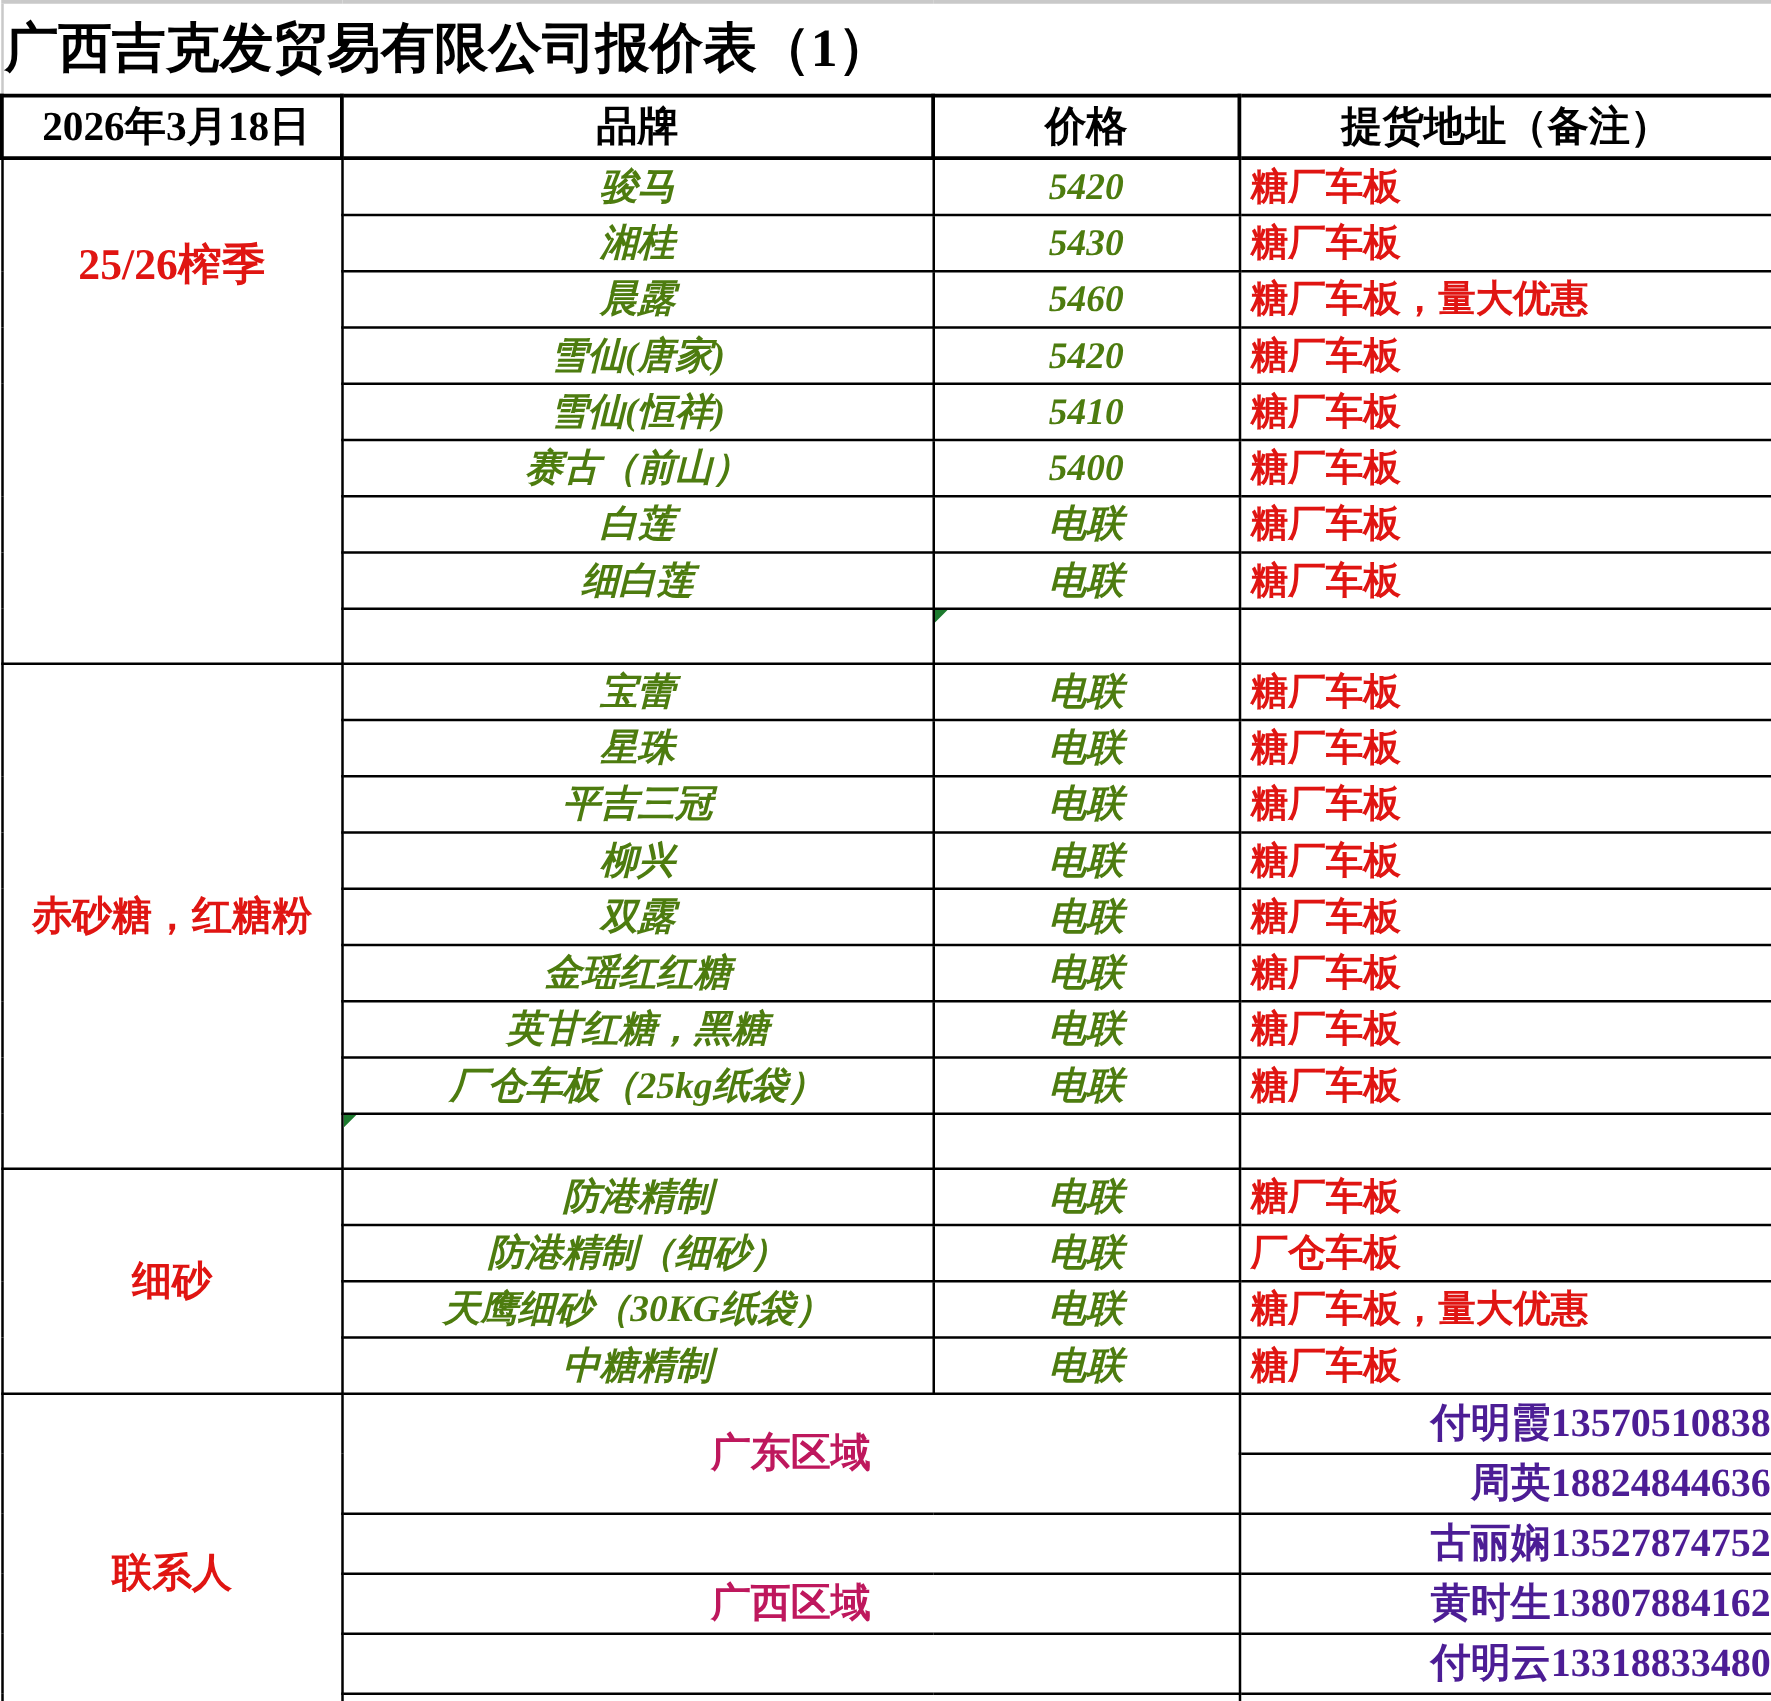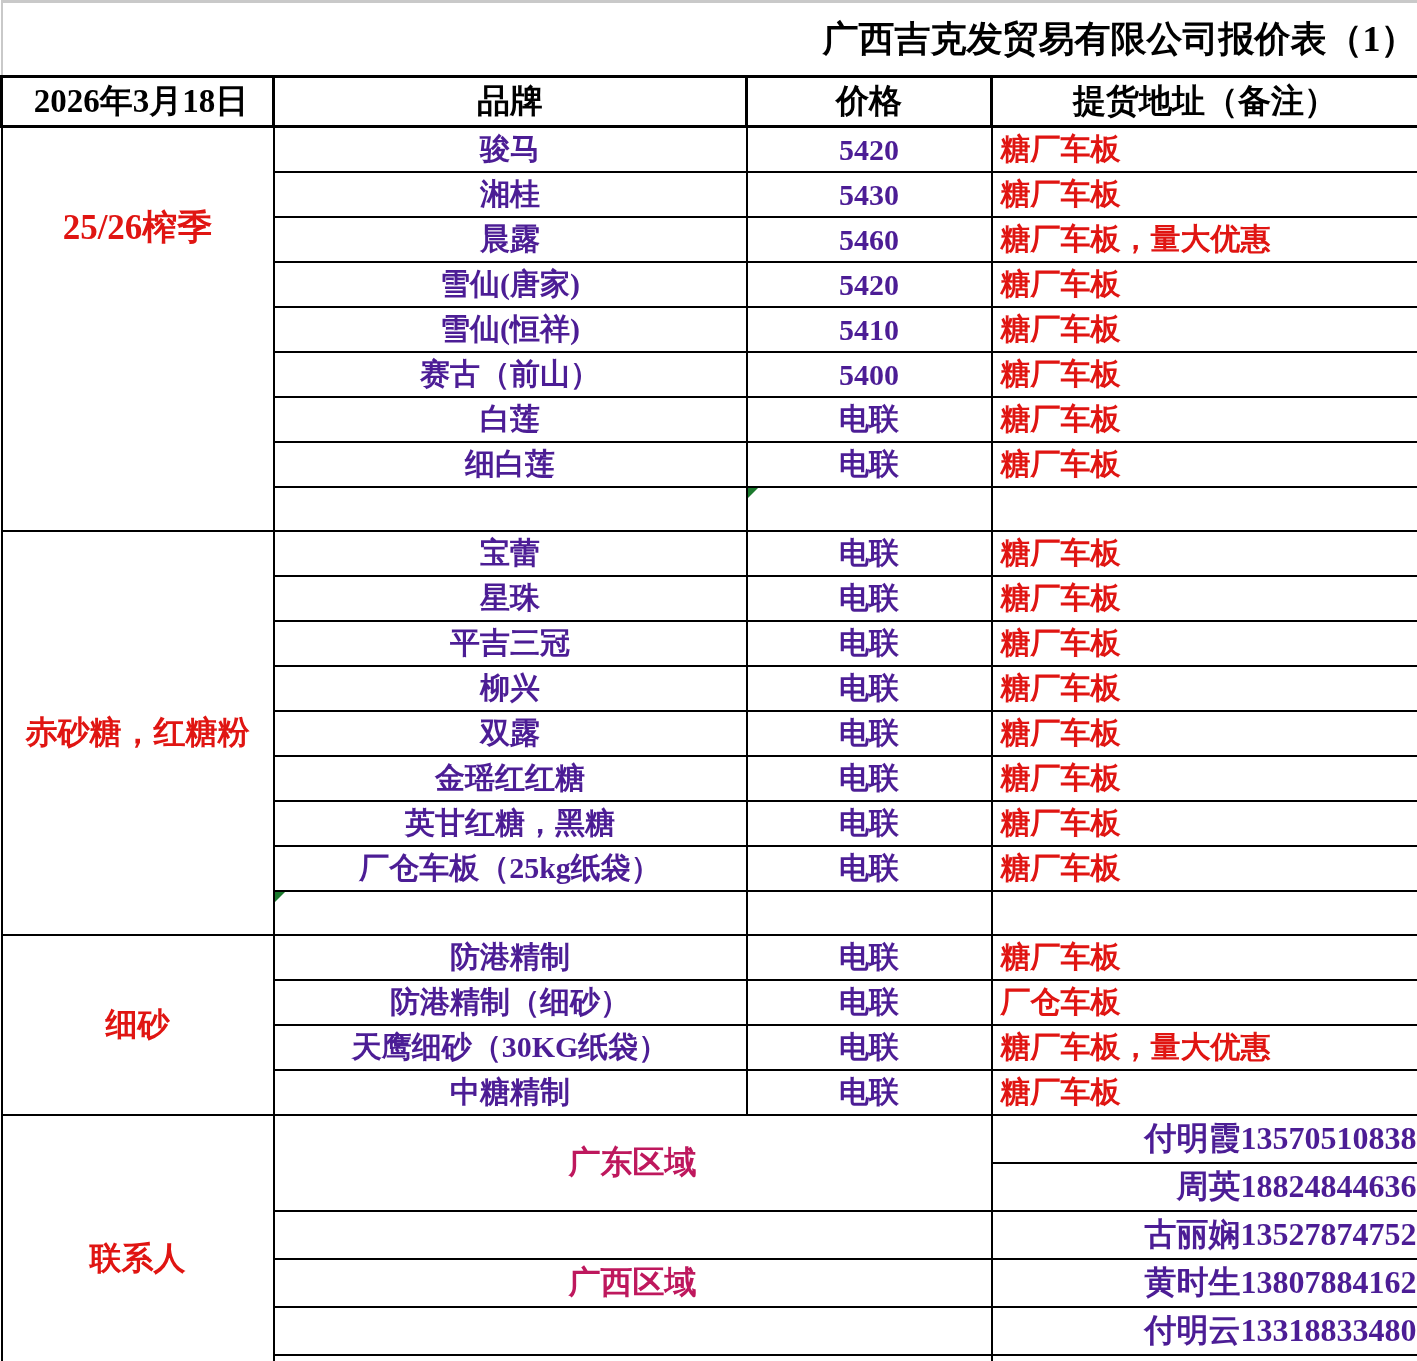--- a/index.html
+++ b/index.html
@@ -2,28 +2,28 @@
 <html><head>
 <meta charset="utf-8">
 <style>
   html,body{margin:0;padding:0;background:#ffffff;}
   body{width:1417px;font-family:"Liberation Serif","DejaVu Serif",serif;}
   .page{width:1417px;background:#fff;}
   table.quote{border-collapse:collapse;width:1417px;table-layout:fixed;font-weight:bold;}
   td{border:2px solid #000;overflow:hidden;white-space:nowrap;}
   
   td.title{border-left:2px solid #c9c9c9;border-right:2px solid #c9c9c9;border-top:3px solid #c9c9c9;
-           border-bottom:2px solid #000;height:70px;text-align:right;color:#000;font-size:36px;}
+           border-bottom:2px solid #000;height:70px;text-align:left;color:#000;font-size:43px;}
   tr.header td{height:44px;border-width:3px;color:#000;font-size:33px;text-align:center;}
   td.date{ text-align:left;padding-left:8px;font-size:35px;}
   tr.r td{height:40px;}
-  td.b,td.p{color:#4c1d95;font-size:30px;text-align:center;}
+  td.b,td.p{color:#4d7c0f;font-size:30px;text-align:center;font-style:italic;}
   td.a{color:#e01512;font-size:30px;text-align:left;padding-left:8px;margin-left:12px;}
   td.cat{color:#e01512;font-size:32px;text-align:center;vertical-align:middle;}
-  td.cat1{vertical-align:top;padding-top:76px;font-size:35px;}
+  td.cat1{vertical-align:top;padding-top:60px;font-size:35px;}
   td.region{color:#be185d;font-size:32px;text-align:center;vertical-align:middle;}
   td.ph{color:#4c1d95;font-size:32px;text-align:right;padding-left:10px;}
   td.tricell{position:relative;}
   .tri{position:absolute;top:0;left:0;width:0;height:0;
        border-top:10px solid #1c7a2e;border-right:10px solid transparent;}
 </style>
 </head>
 <body>
 
 <div class="page">

